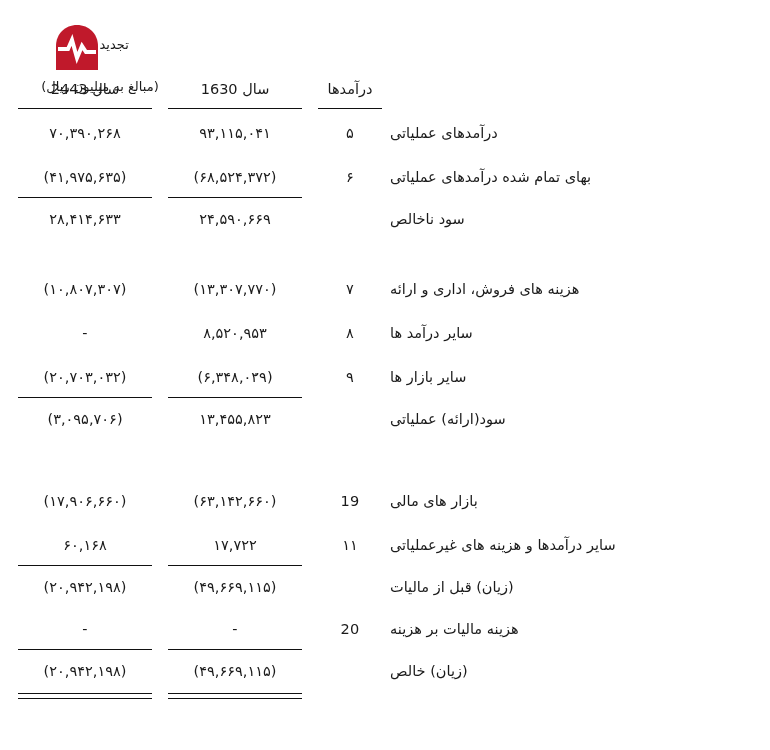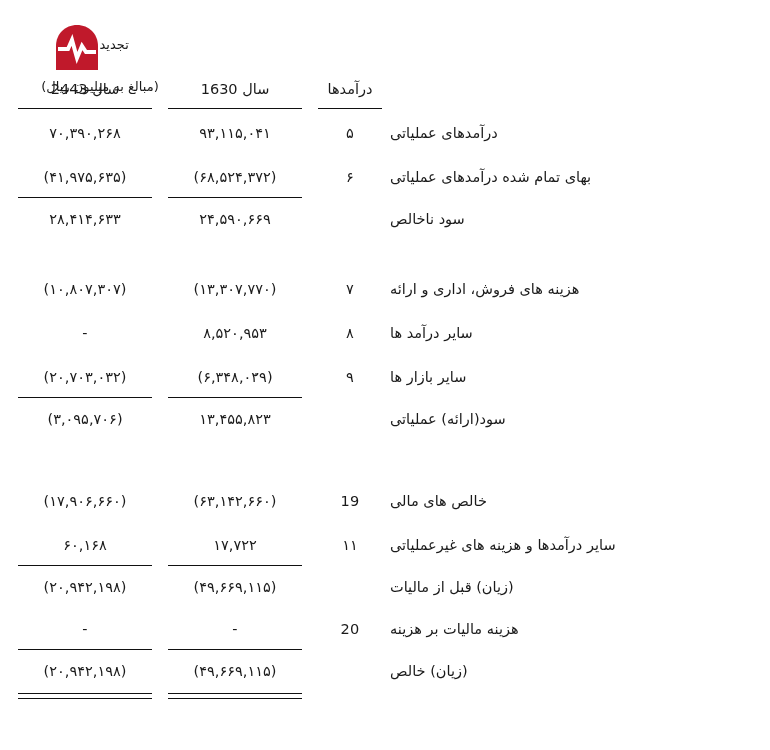--- a/index.html
+++ b/index.html
@@ -281,21 +281,21 @@
       <td class="num rule-top">۱۳,۴۵۵,۸۲۳</td>
       <td class="num rule-top">(۳,۰۹۵,۷۰۶)</td>
       <td></td>
     </tr>
 
     <tr class="spacer-row tall">
       <td colspan="5"></td>
     </tr>
 
     <tr class="data-row">
-      <td class="label">خالص های مالی</td>
+      <td class="label">بازار های مالی</td>
       <td class="note">19</td>
       <td class="num">(۶۳,۱۴۲,۶۶۰)</td>
       <td class="num">(۱۷,۹۰۶,۶۶۰)</td>
       <td></td>
     </tr>
 
     <tr class="data-row">
       <td class="label">سایر درآمدها و هزینه های غیرعملیاتی</td>
       <td class="note">۱۱</td>
       <td class="num">۱۷,۷۲۲</td>

